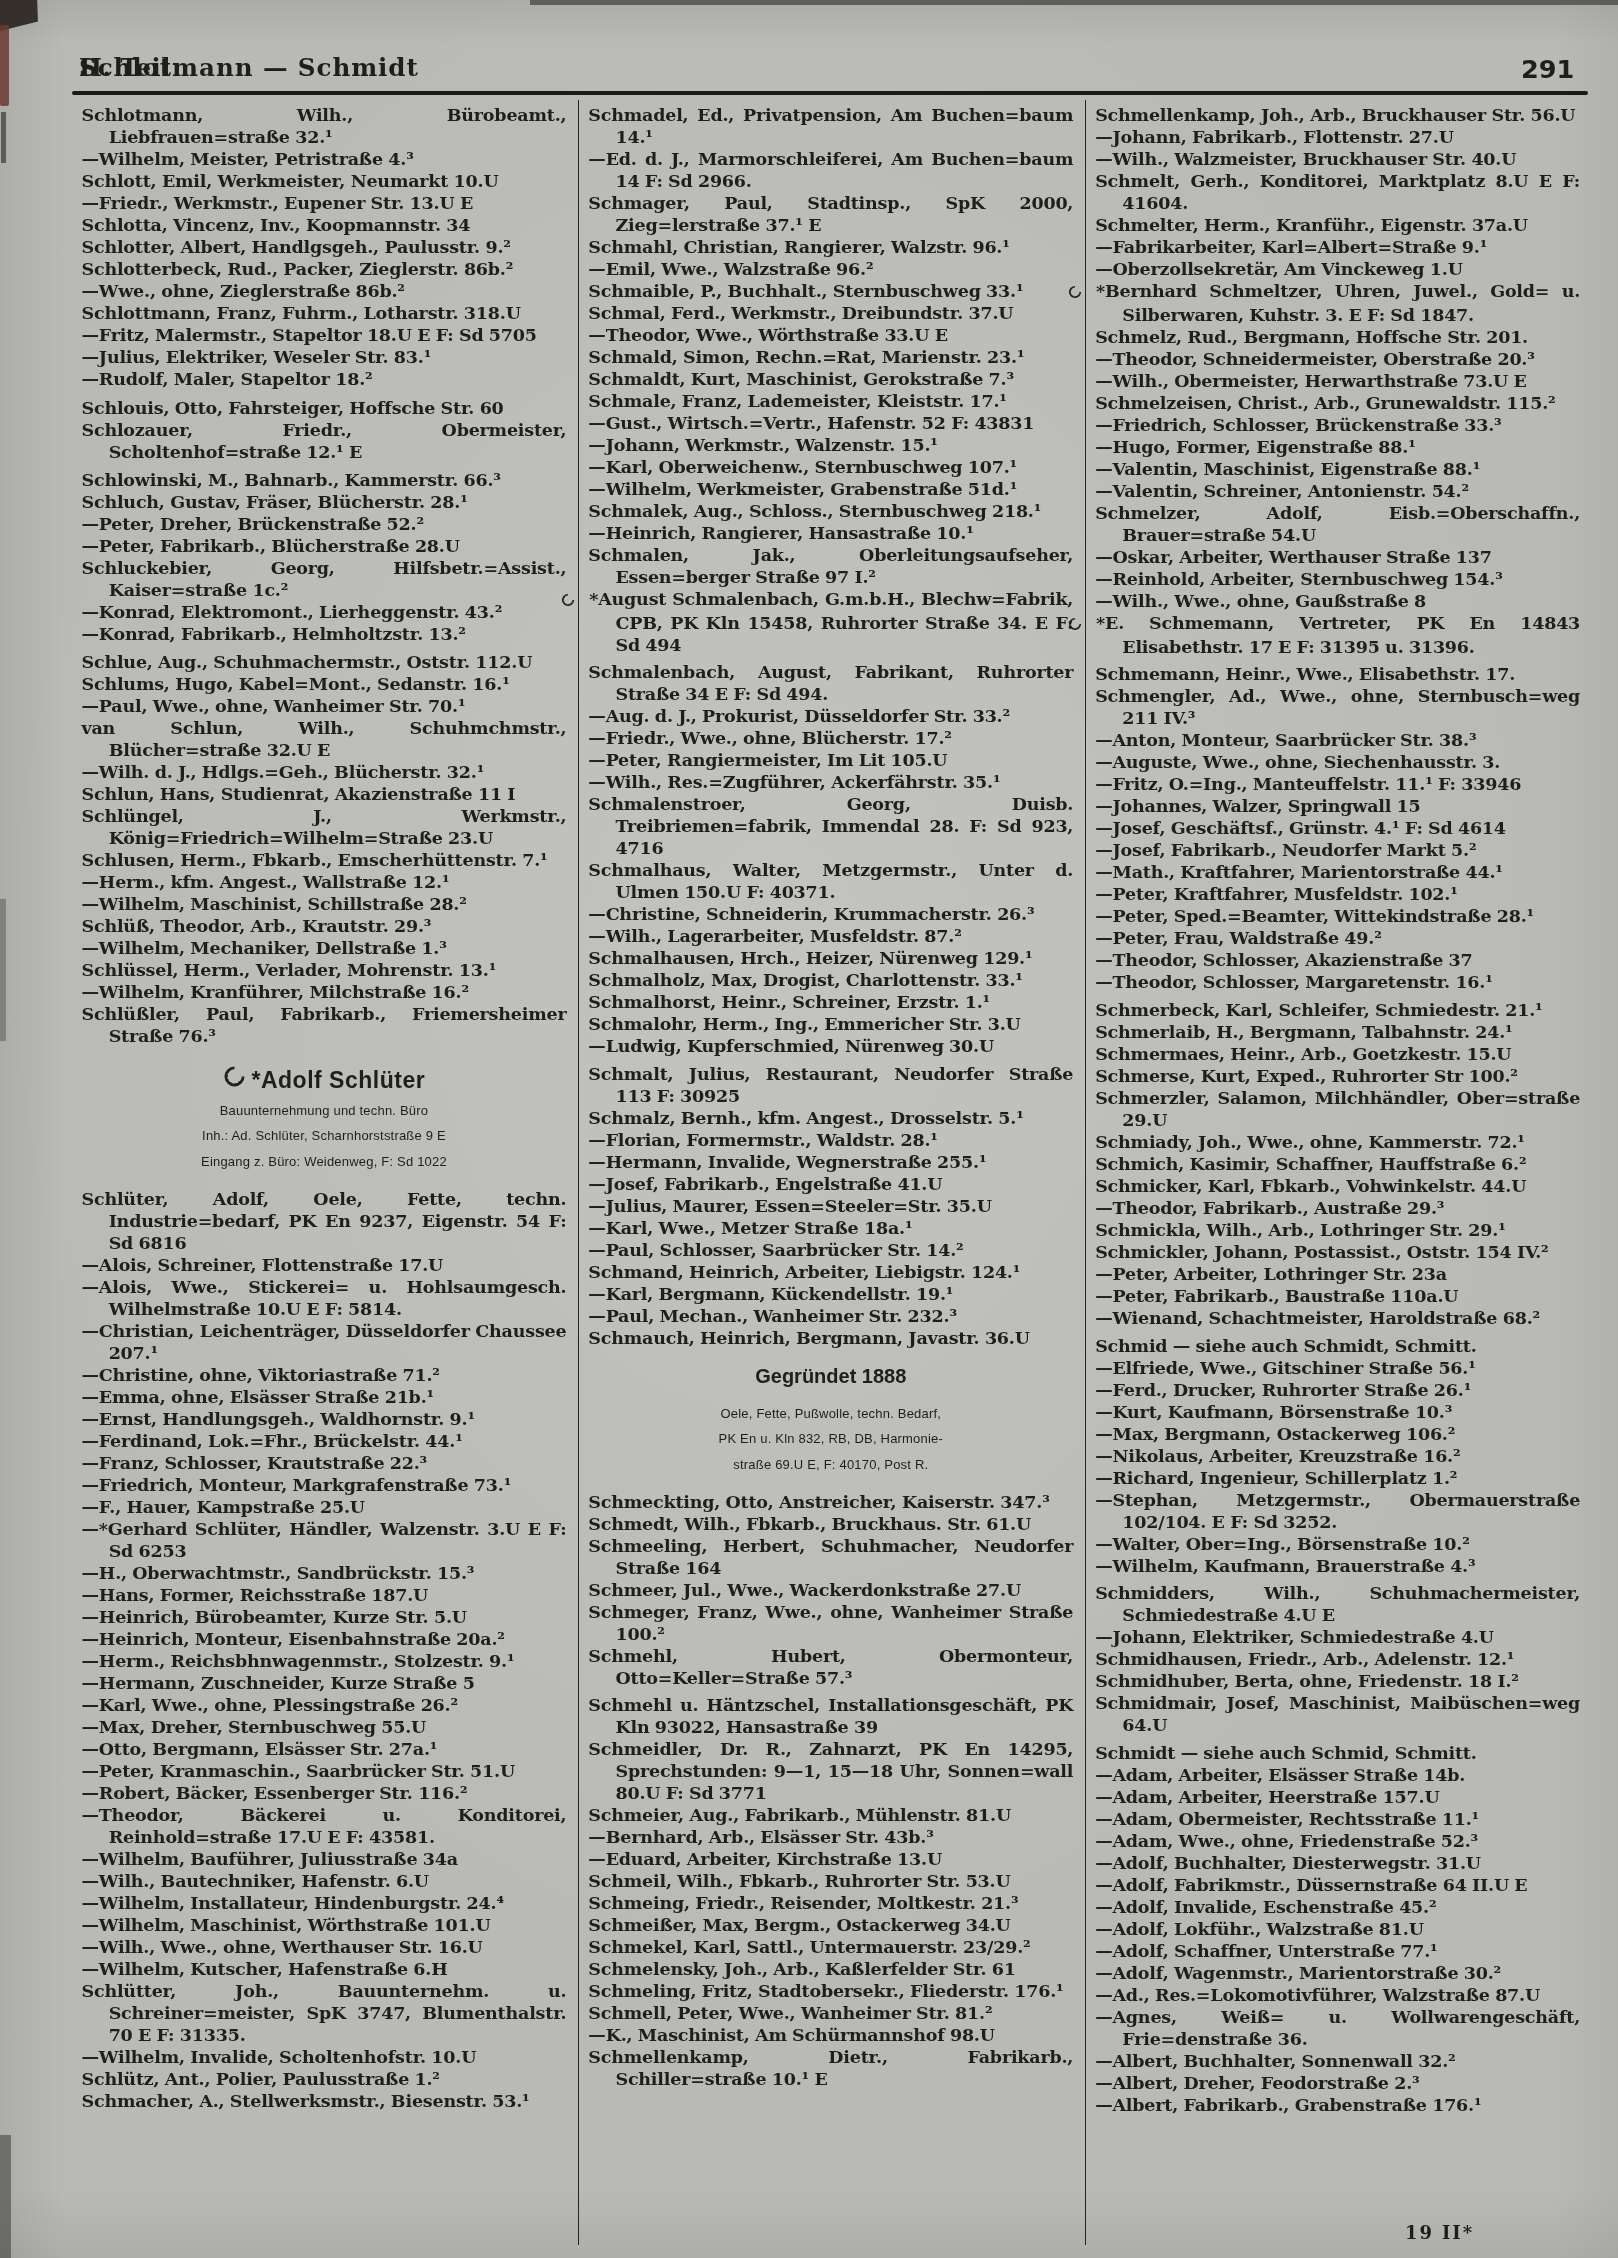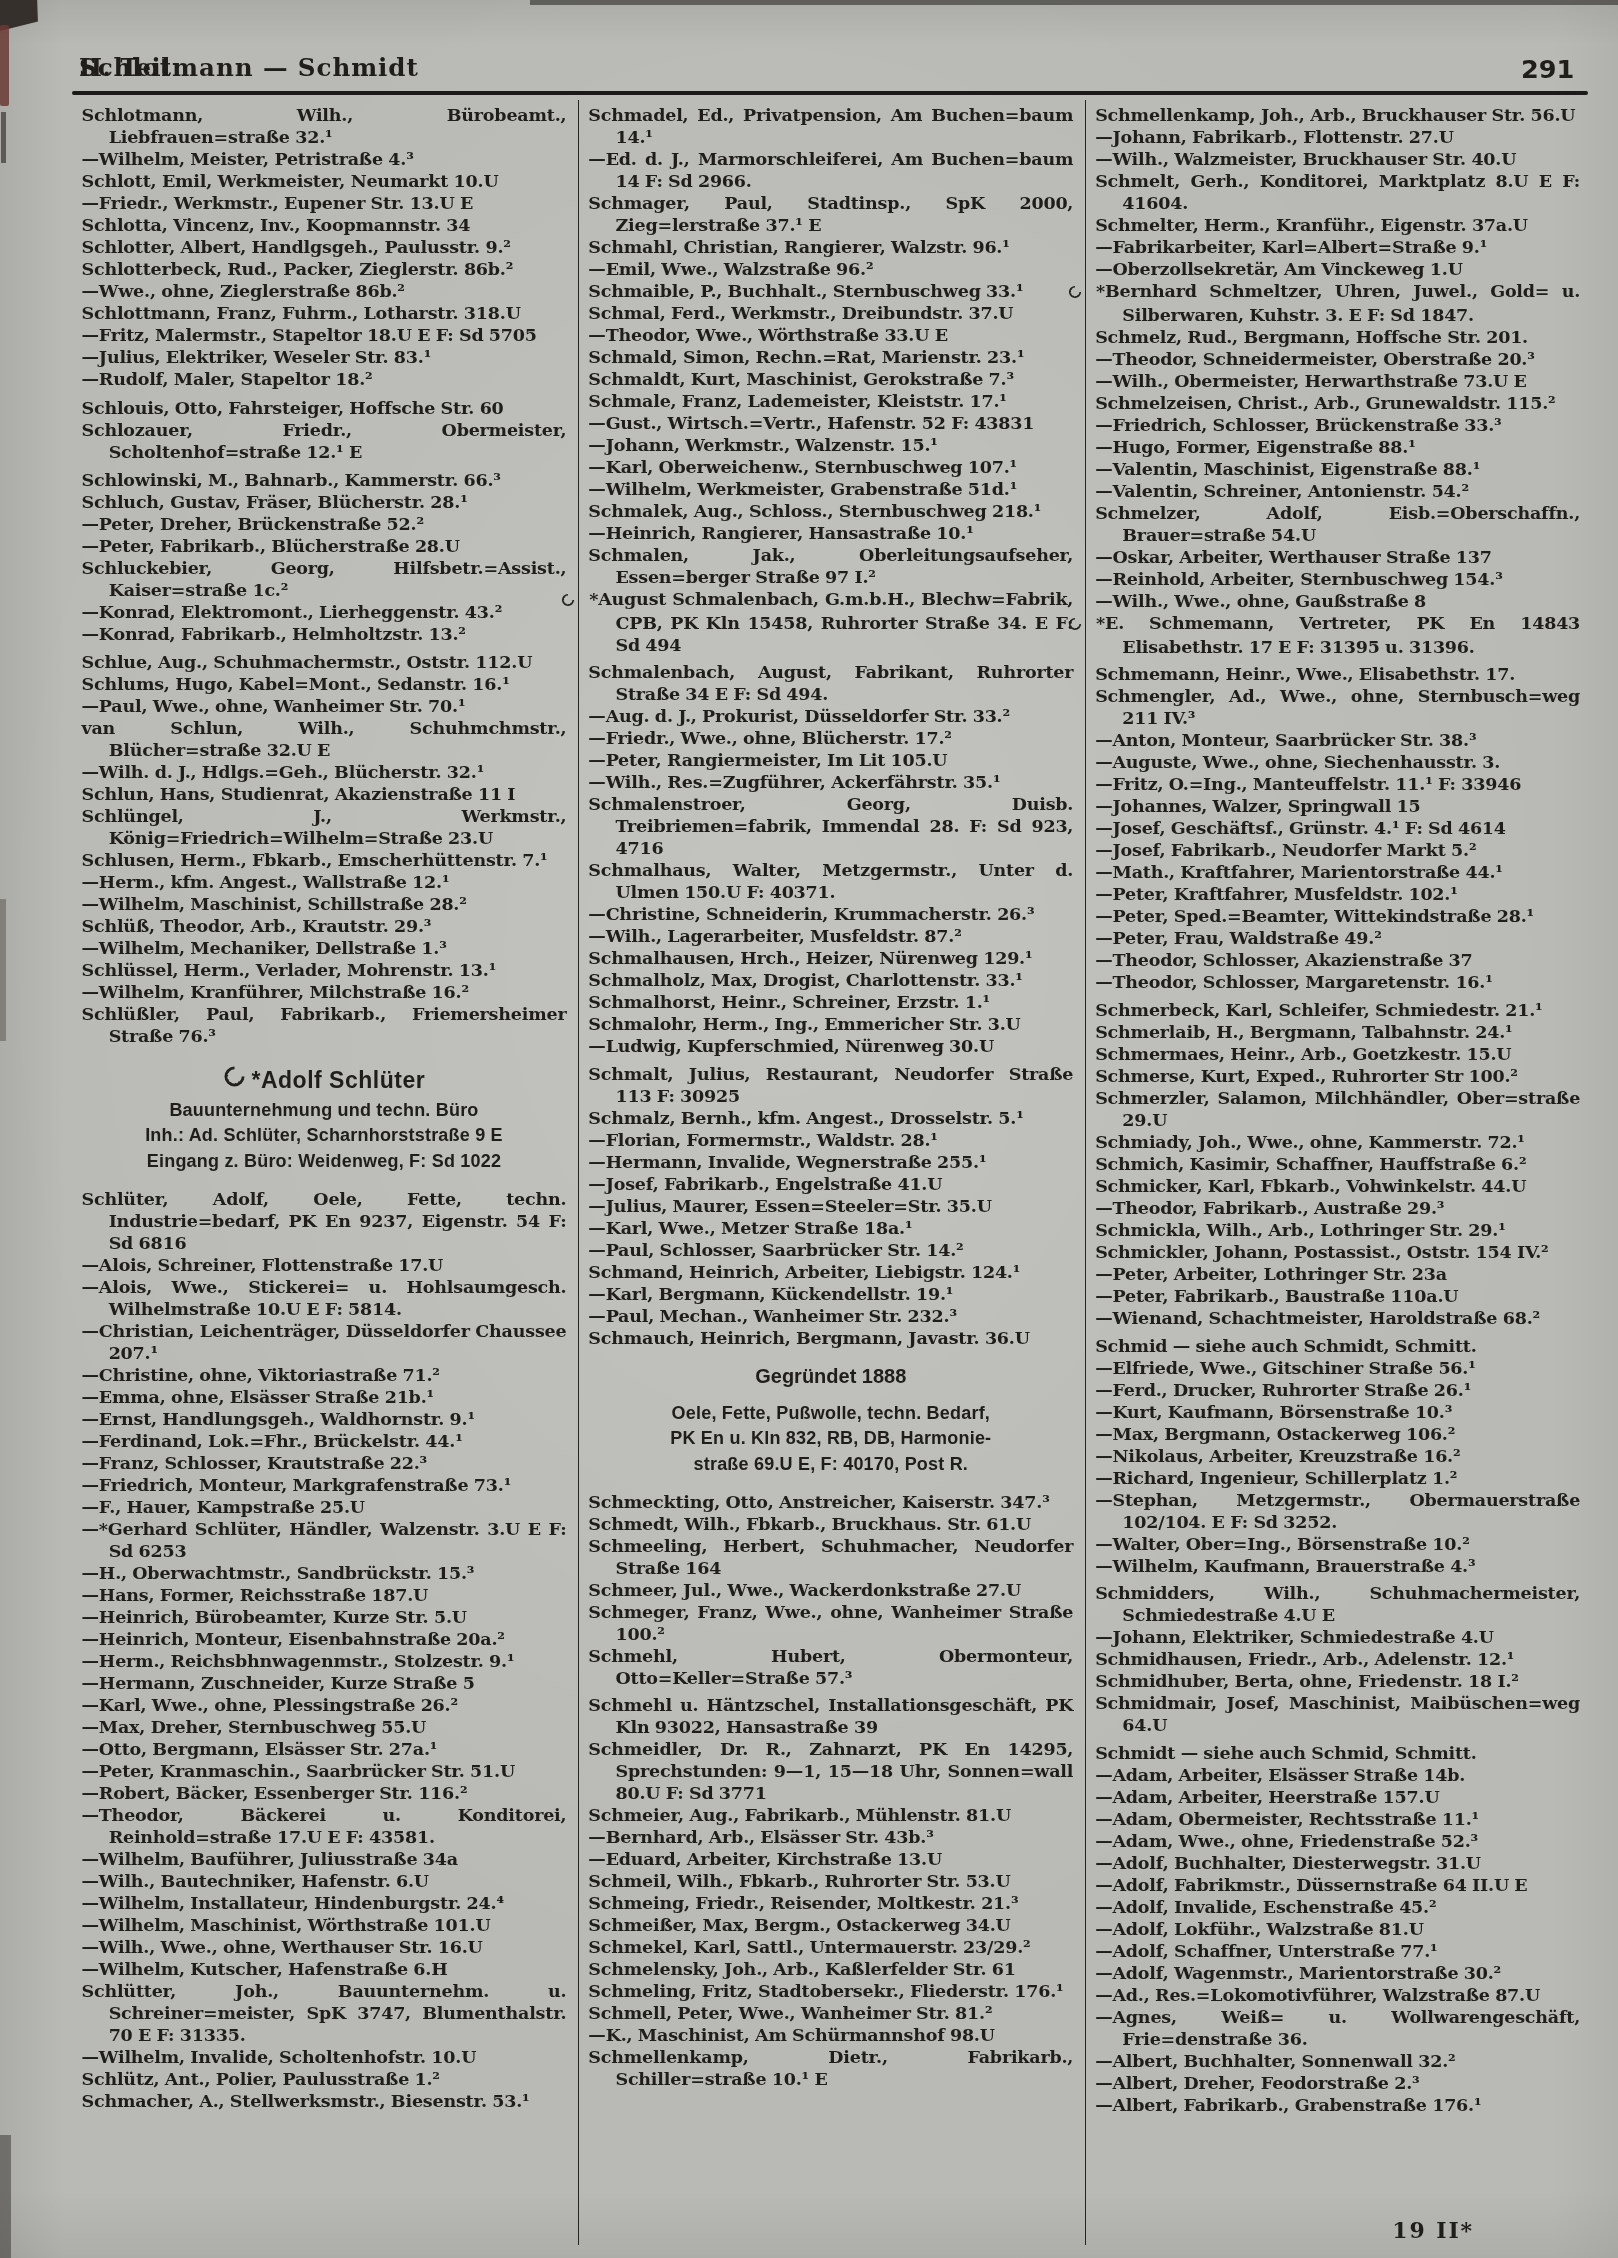--- a/index.html
+++ b/index.html
@@ -28,25 +28,25 @@
     text-align:justify;letter-spacing:-0.2px;
     padding-left:1.55em;text-indent:-1.55em;
     word-spacing:-0.5px;
   }
   .gap{width:100%;}
   
   .ad{margin:15px 0 13.2px 0;text-align:center;}
   .ad-pre{font-family:"Liberation Sans",sans-serif;font-weight:700;font-size:20px;line-height:24.6px;margin-bottom:12px;}
   .ad-title{font-family:"Liberation Sans",sans-serif;font-weight:700;font-size:23px;line-height:36px;letter-spacing:0.5px;
     display:flex;justify-content:center;align-items:flex-start;gap:3.8px;white-space:nowrap;}
-  .ad-line{font-family:"Liberation Sans",sans-serif;font-weight:700;font-size:18px;line-height:25.6px;letter-spacing:0.2px;}
+  .ad-line{font-family:"Liberation Sans",sans-serif;font-weight:400;font-size:13px;line-height:25.6px;letter-spacing:0.2px;}
   .wreath{display:inline-block;vertical-align:-1.9px;margin-right:1.9px;flex:0 0 auto;}
   .entry .wreath{margin-right:0.9px;}
   
-  .footer-sig{position:absolute;right:144px;bottom:15px;font-size:22px;font-weight:700;letter-spacing:1.9px;}
+  .footer-sig{position:absolute;right:144px;bottom:15px;font-size:18px;font-weight:700;letter-spacing:1.9px;}
   
   .art{position:absolute;pointer-events:none;}
   .art-corner{left:-11.4px;top:-9.5px;width:49px;height:36px;background:#35302c;transform:rotate(-14deg) skewX(-12deg);}
   .art-red{left:0;top:24.6px;width:8.5px;height:81px;background:#6b3a34;opacity:.85;border-radius:1.9px;}
   .art-dark1{left:0.9px;top:112px;width:4.7px;height:51px;background:#4a4641;opacity:.8;}
   .art-dark2{left:0;top:899px;width:5.7px;height:142px;background:#55514c;opacity:.5;}
   .art-bottom{left:0;bottom:0;width:11.4px;height:123px;background:#3d3a36;opacity:.55;}
   .art-topline{top:0;left:530px;right:0;height:4.7px;background:#2c2a27;opacity:.6;}
 </style>
 </head>

